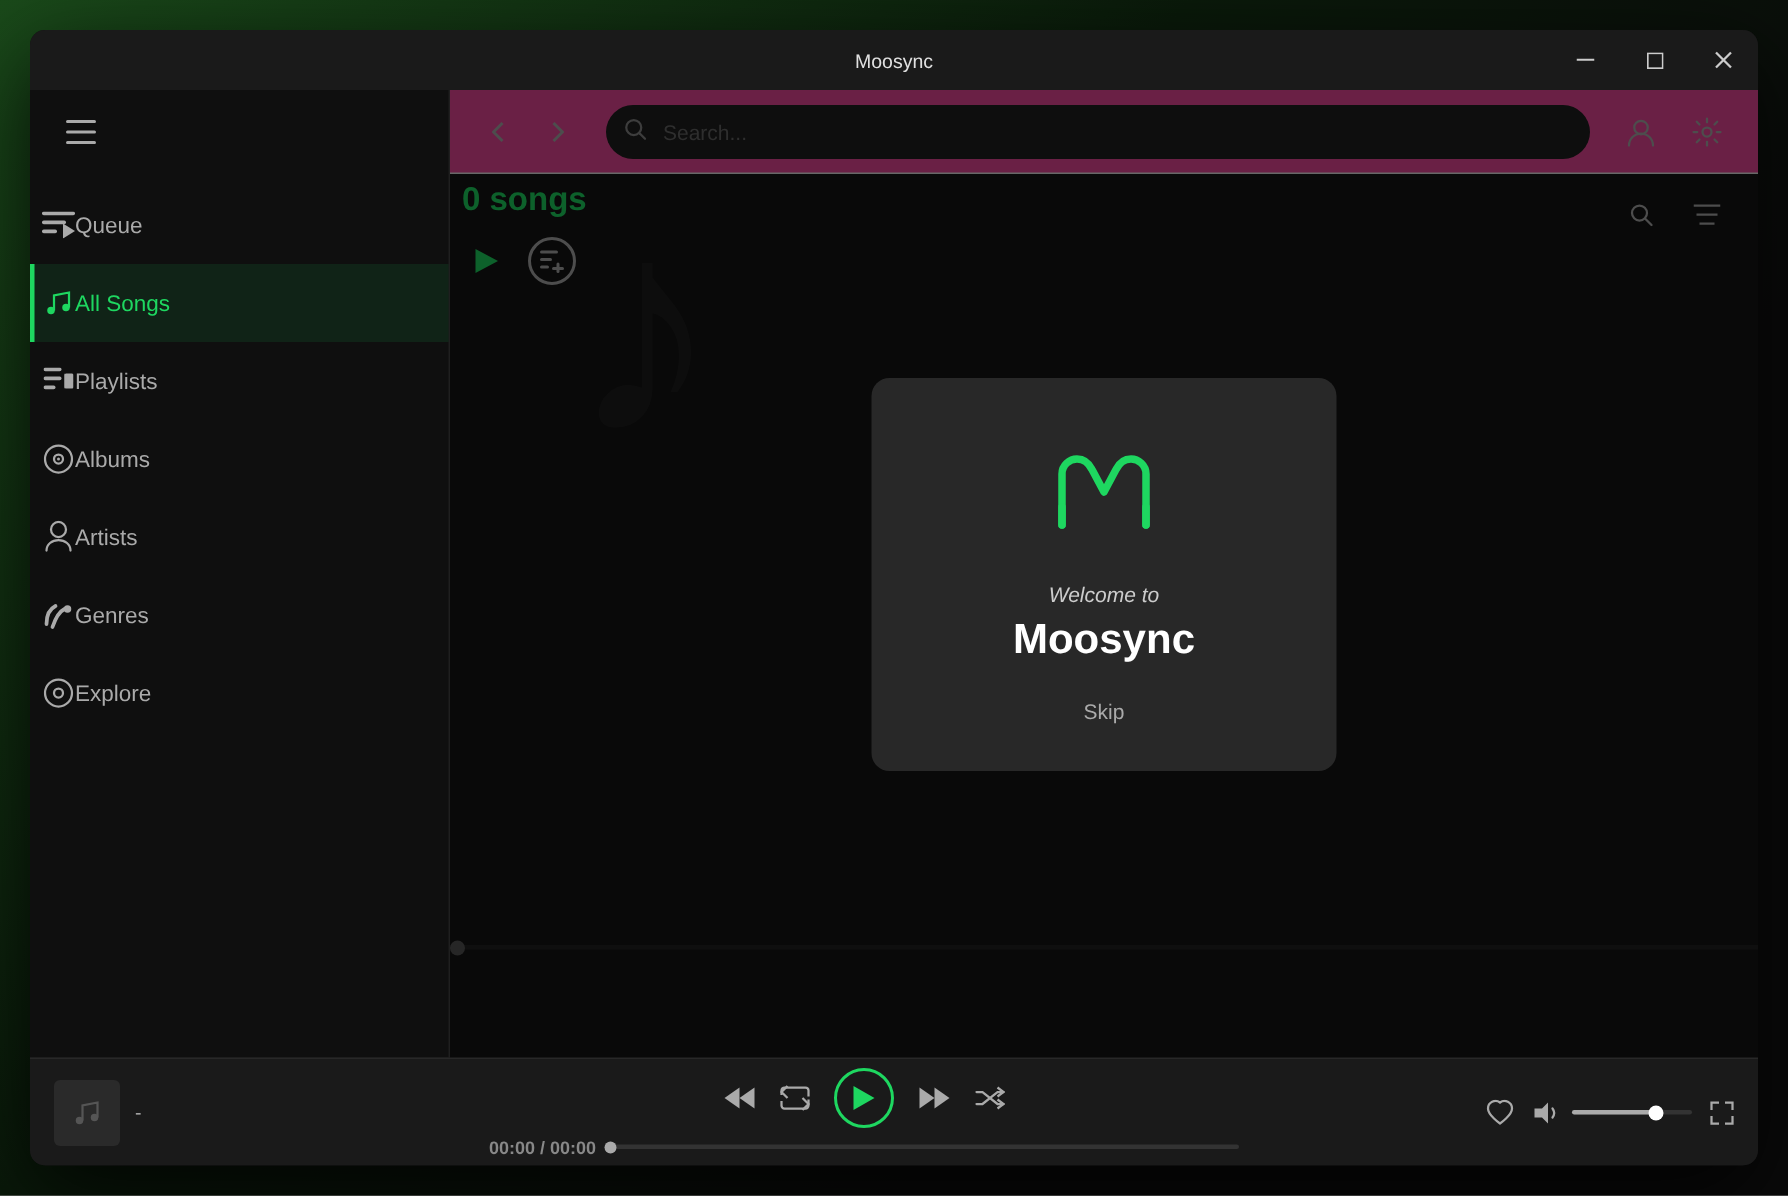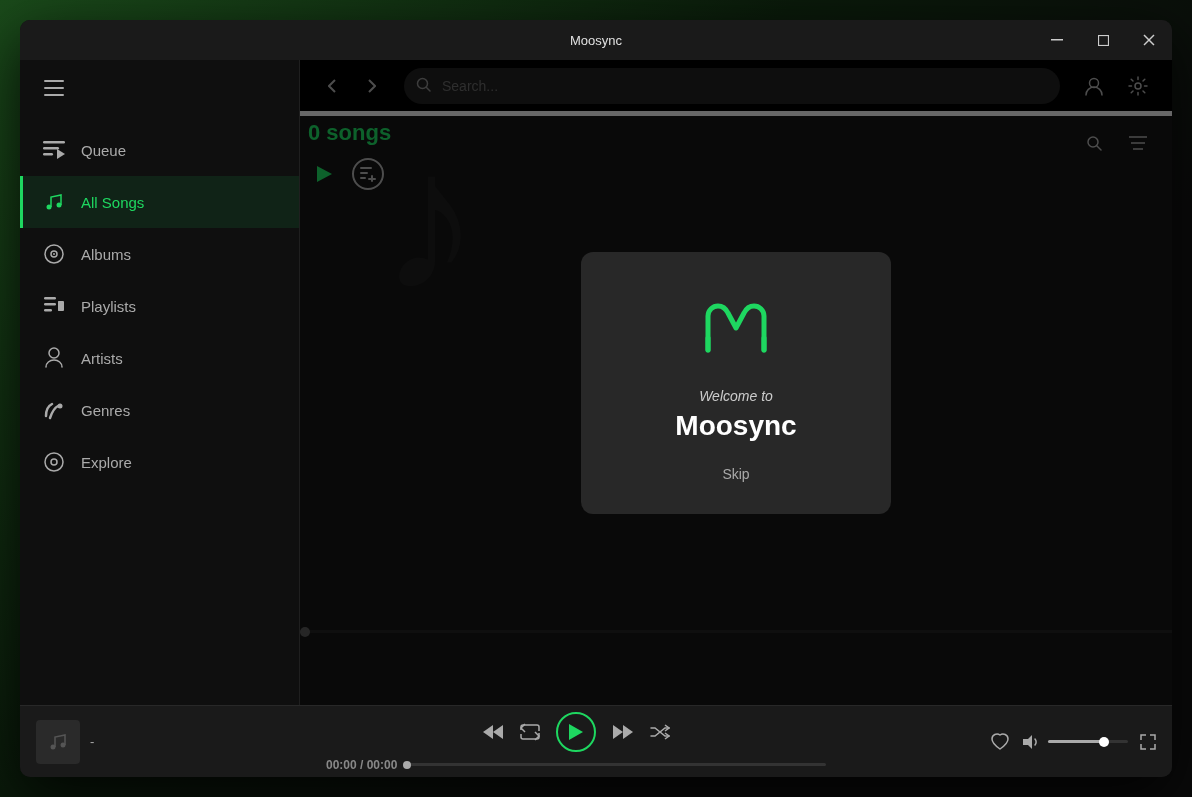--- a/index.html
+++ b/index.html
@@ -101,25 +101,24 @@
 
     .nav-items {
       flex: 1;
       padding: 8px 0;
     }
 
     .nav-item {
       height: 52px;
       display: flex;
       align-items: center;
-      padding: 0 20px;
+      padding: 0 5px;
       cursor: pointer;
       color: #aaa;
       font-size: 15px;
-      gap: 16px;
       border-left: 3px solid transparent;
     }
 
     .nav-item.active {
       background: rgba(30, 215, 96, 0.1);
       color: #1ed760;
       border-left: 3px solid #1ed760;
     }
 
     .nav-icon {
@@ -136,26 +135,26 @@
     .content-area {
       flex: 1;
       display: flex;
       flex-direction: column;
       background: #141414;
       position: relative;
     }
 
     .content-header {
       height: 56px;
-      background: #000000;
+      background: #ec4899;
       display: flex;
       align-items: center;
       padding: 0 16px;
       gap: 8px;
-      border-bottom: 5px solid #e5e5e5;
+      border-bottom: 1px solid #e5e5e5;
       justify-content: center;
     }
 
     .nav-arrow {
       width: 32px;
       height: 32px;
       display: flex;
       align-items: center;
       justify-content: center;
       cursor: pointer;
@@ -565,40 +564,40 @@
               <path d="M7 15V5l10-2v10" stroke="currentColor" stroke-width="1.5" fill="none"></path>
               <circle cx="5" cy="15" r="2.5" fill="currentColor"></circle>
               <circle cx="15" cy="13" r="2.5" fill="currentColor"></circle>
             </svg>
           </span>
           <span>All Songs</span>
         </div>
 
         <div class="nav-item">
           <span class="nav-icon">
-            <svg width="20" height="20" viewBox="0 0 20 20" fill="none">
-              <circle cx="10" cy="10" r="9" stroke="currentColor" stroke-width="1.5"></circle>
-              <circle cx="10" cy="10" r="3" stroke="currentColor" stroke-width="1.5"></circle>
-              <circle cx="10" cy="10" r="1" fill="currentColor"></circle>
-            </svg>
-          </span>
-          <span>Albums</span>
-        </div>
-
-        <div class="nav-item">
-          <span class="nav-icon">
             <svg width="20" height="18" viewBox="0 0 20 18" fill="none">
               <rect x="0" y="0" width="12" height="2.5" rx="1.2" fill="currentColor"></rect>
               <rect x="0" y="6" width="12" height="2.5" rx="1.2" fill="currentColor"></rect>
               <rect x="0" y="12" width="8" height="2.5" rx="1.2" fill="currentColor"></rect>
               <rect x="14" y="4" width="6" height="10" rx="1" fill="currentColor"></rect>
               <polygon points="14,4 14,14 20,9" fill="currentColor"></polygon>
             </svg>
           </span>
           <span>Playlists</span>
+        </div>
+
+        <div class="nav-item">
+          <span class="nav-icon">
+            <svg width="20" height="20" viewBox="0 0 20 20" fill="none">
+              <circle cx="10" cy="10" r="9" stroke="currentColor" stroke-width="1.5"></circle>
+              <circle cx="10" cy="10" r="3" stroke="currentColor" stroke-width="1.5"></circle>
+              <circle cx="10" cy="10" r="1" fill="currentColor"></circle>
+            </svg>
+          </span>
+          <span>Albums</span>
         </div>
 
         <div class="nav-item">
           <span class="nav-icon">
             <svg width="18" height="22" viewBox="0 0 18 22" fill="none">
               <circle cx="9" cy="6" r="5" stroke="currentColor" stroke-width="1.5" fill="none"></circle>
               <path d="M1 20c0-4 3.6-7 8-7s8 3 8 7" stroke="currentColor" stroke-width="1.5" fill="none" stroke-linecap="round"></path>
             </svg>
           </span>
           <span>Artists</span>

